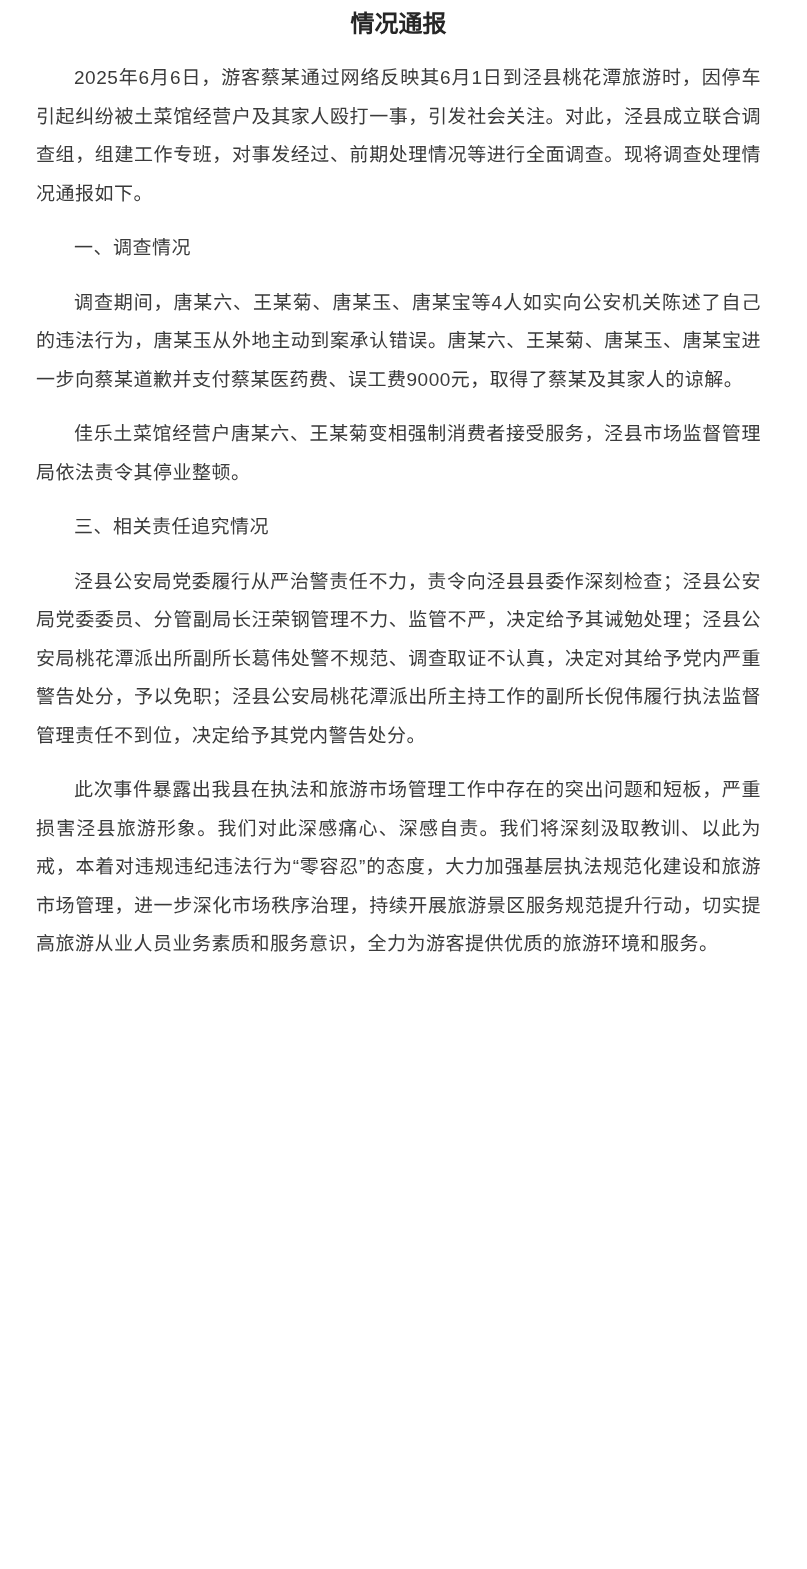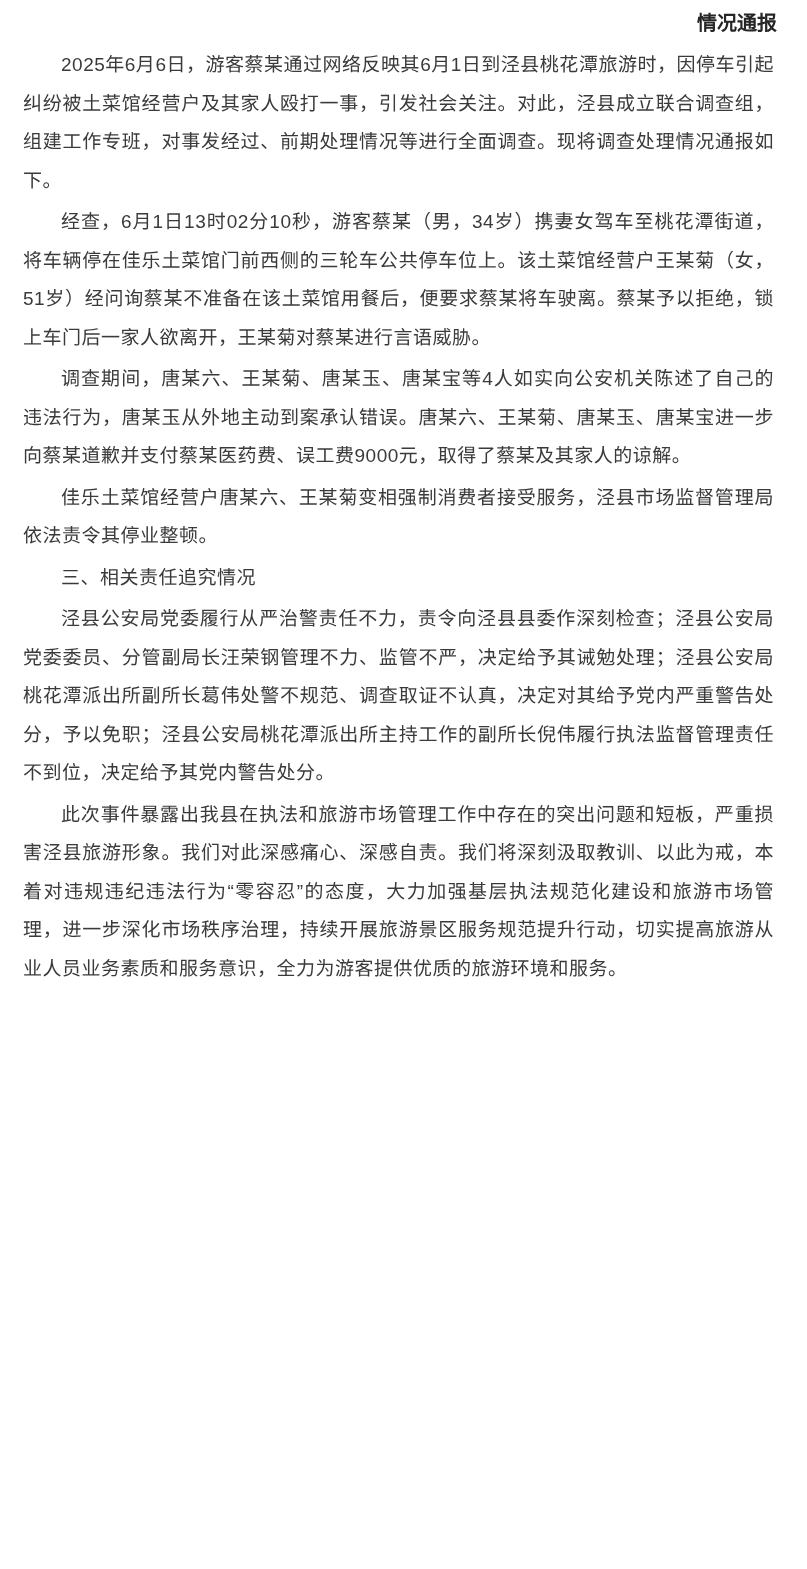--- a/index.html
+++ b/index.html
@@ -15,46 +15,46 @@
   }
   .page {
     box-sizing: border-box;
     width: 807px;
     min-height: 1569px;
     padding: 4px 30px 20px 20px;
     background: #ffffff;
   }
   .title {
     margin: 0;
-    font-size: 20px;
+    font-size: 24px;
     line-height: 39px;
     font-weight: bold;
     color: #262626;
-    text-align: right;
+    text-align: center;
   }
   .para, .heading {
-    margin: 3px;
+    margin: 16px;
     font-size: 19px;
     line-height: 38.5px;
     text-indent: 2em;
     text-align: justify;
     letter-spacing: 0.5px;
     color: #3a3a3a;
   }
   .heading {
     text-align: left;
   }
 </style>
 </head>
 <body>
 
 <div class="page">
   <h1 class="title">情况通报</h1>
 
   <p class="para">2025年6月6日，游客蔡某通过网络反映其6月1日到泾县桃花潭旅游时，因停车引起纠纷被土菜馆经营户及其家人殴打一事，引发社会关注。对此，泾县成立联合调查组，组建工作专班，对事发经过、前期处理情况等进行全面调查。现将调查处理情况通报如下。</p>
-  <p class="para">经查，6月1日13时02分10秒，游客蔡某（男，34岁）携妻女驾车至桃花潭街道，将车辆停在佳乐土菜馆门前西侧的三轮车公共停车位上。该土菜馆经营户王某菊（女，51岁）经问询蔡某不准备在该土菜馆用餐后，便要求蔡某将车驶离。蔡某予以拒绝，锁上车门后一家人欲离开，王某菊对蔡某进行言语威胁。</p>
+  <p class="heading">一、调查情况</p>
   <p class="para">调查期间，唐某六、王某菊、唐某玉、唐某宝等4人如实向公安机关陈述了自己的违法行为，唐某玉从外地主动到案承认错误。唐某六、王某菊、唐某玉、唐某宝进一步向蔡某道歉并支付蔡某医药费、误工费9000元，取得了蔡某及其家人的谅解。</p>
   <p class="para">佳乐土菜馆经营户唐某六、王某菊变相强制消费者接受服务，泾县市场监督管理局依法责令其停业整顿。</p>
   <p class="heading">三、相关责任追究情况</p>
   <p class="para">泾县公安局党委履行从严治警责任不力，责令向泾县县委作深刻检查；泾县公安局党委委员、分管副局长汪荣钢管理不力、监管不严，决定给予其诫勉处理；泾县公安局桃花潭派出所副所长葛伟处警不规范、调查取证不认真，决定对其给予党内严重警告处分，予以免职；泾县公安局桃花潭派出所主持工作的副所长倪伟履行执法监督管理责任不到位，决定给予其党内警告处分。</p>
   <p class="para">此次事件暴露出我县在执法和旅游市场管理工作中存在的突出问题和短板，严重损害泾县旅游形象。我们对此深感痛心、深感自责。我们将深刻汲取教训、以此为戒，本着对违规违纪违法行为“零容忍”的态度，大力加强基层执法规范化建设和旅游市场管理，进一步深化市场秩序治理，持续开展旅游景区服务规范提升行动，切实提高旅游从业人员业务素质和服务意识，全力为游客提供优质的旅游环境和服务。</p>
 
 </div>
 
 </body></html>

